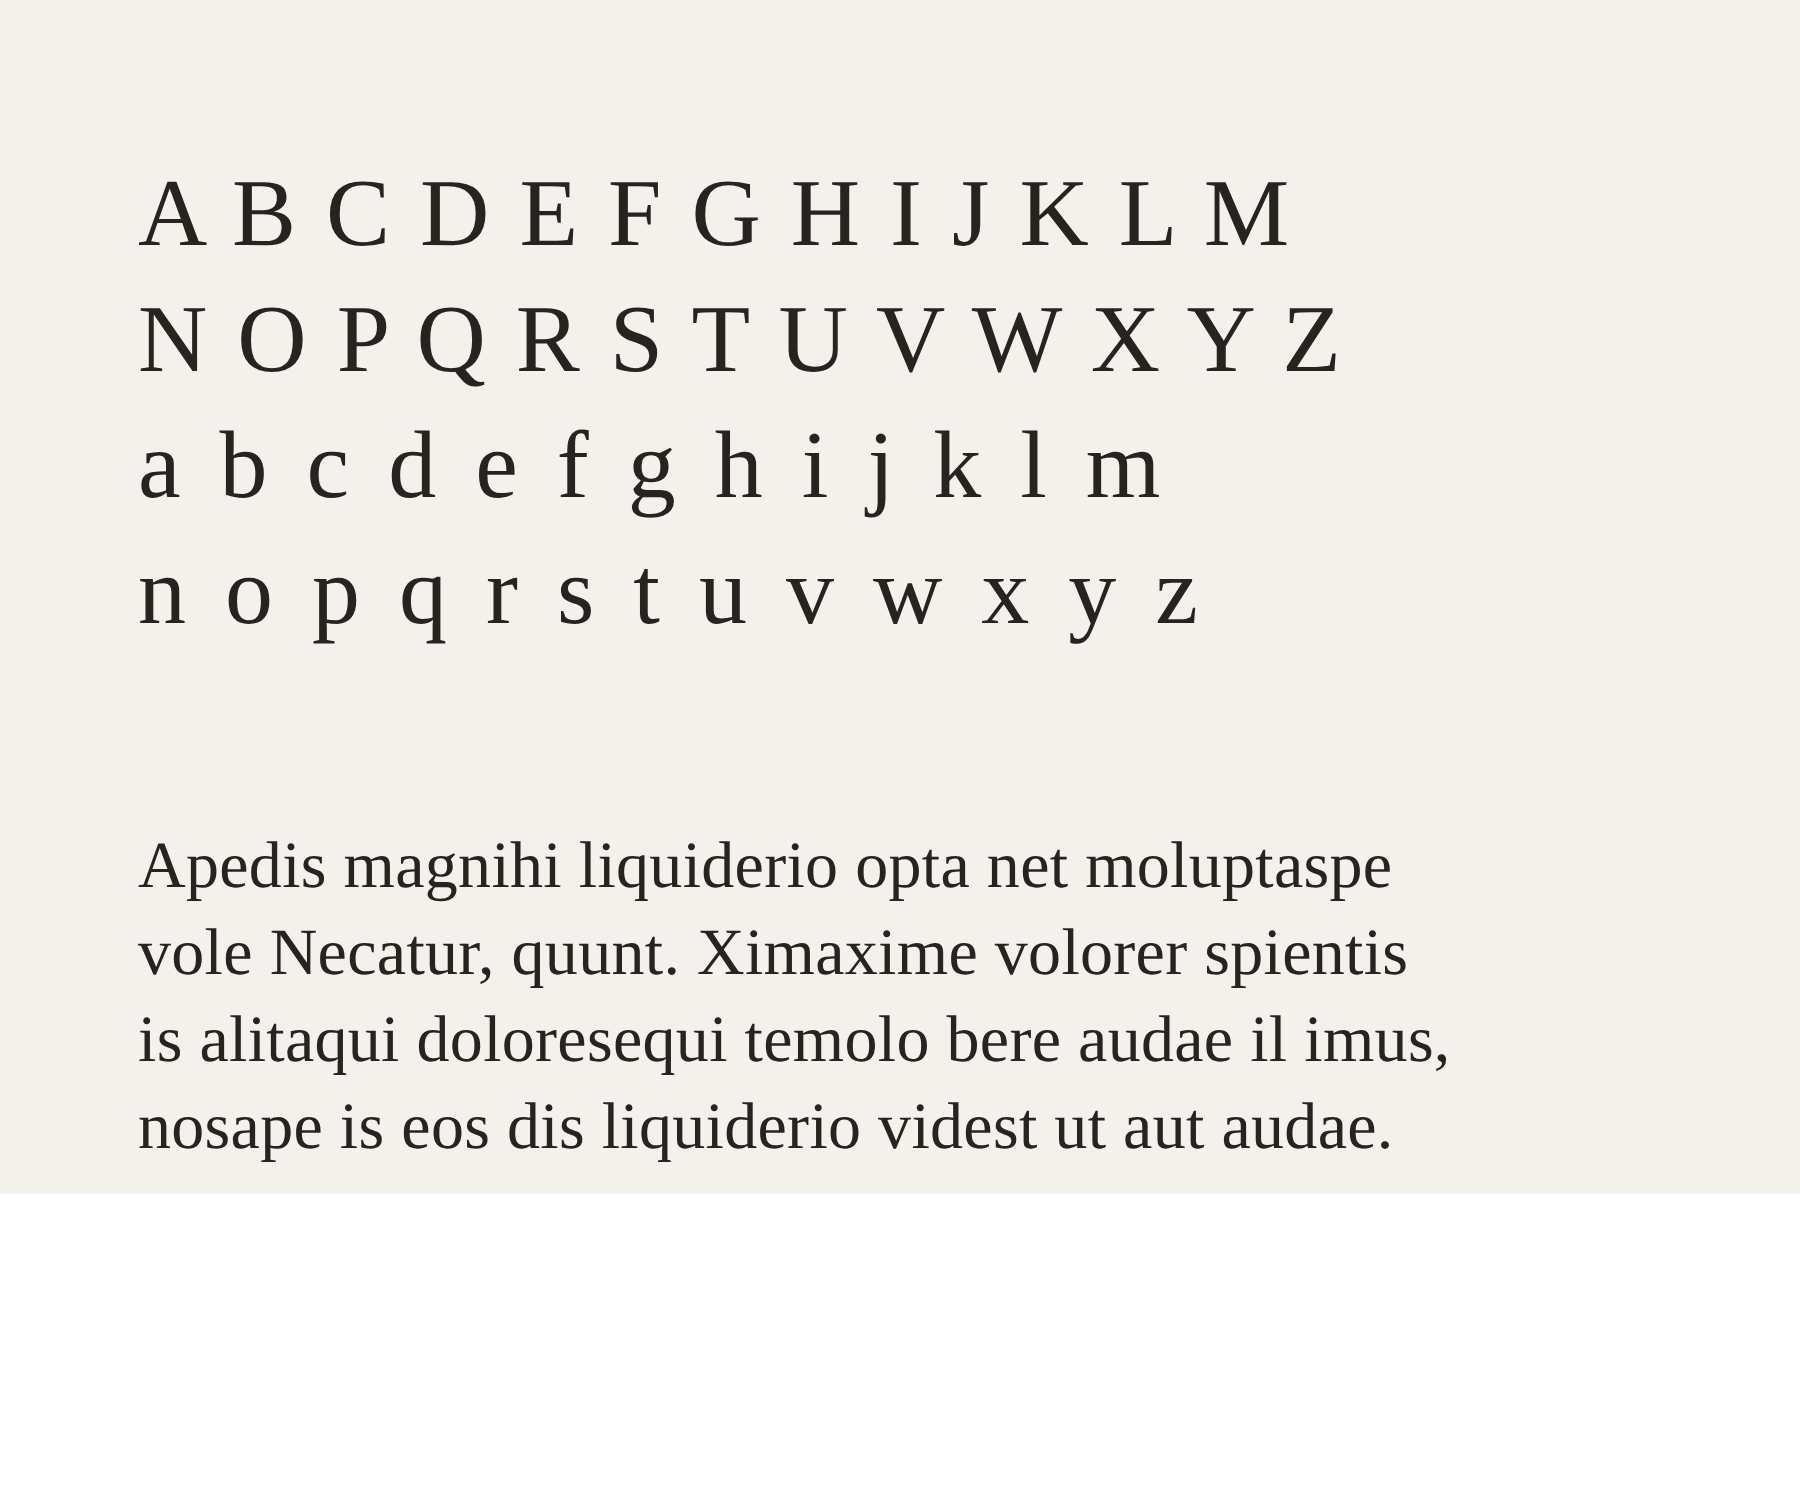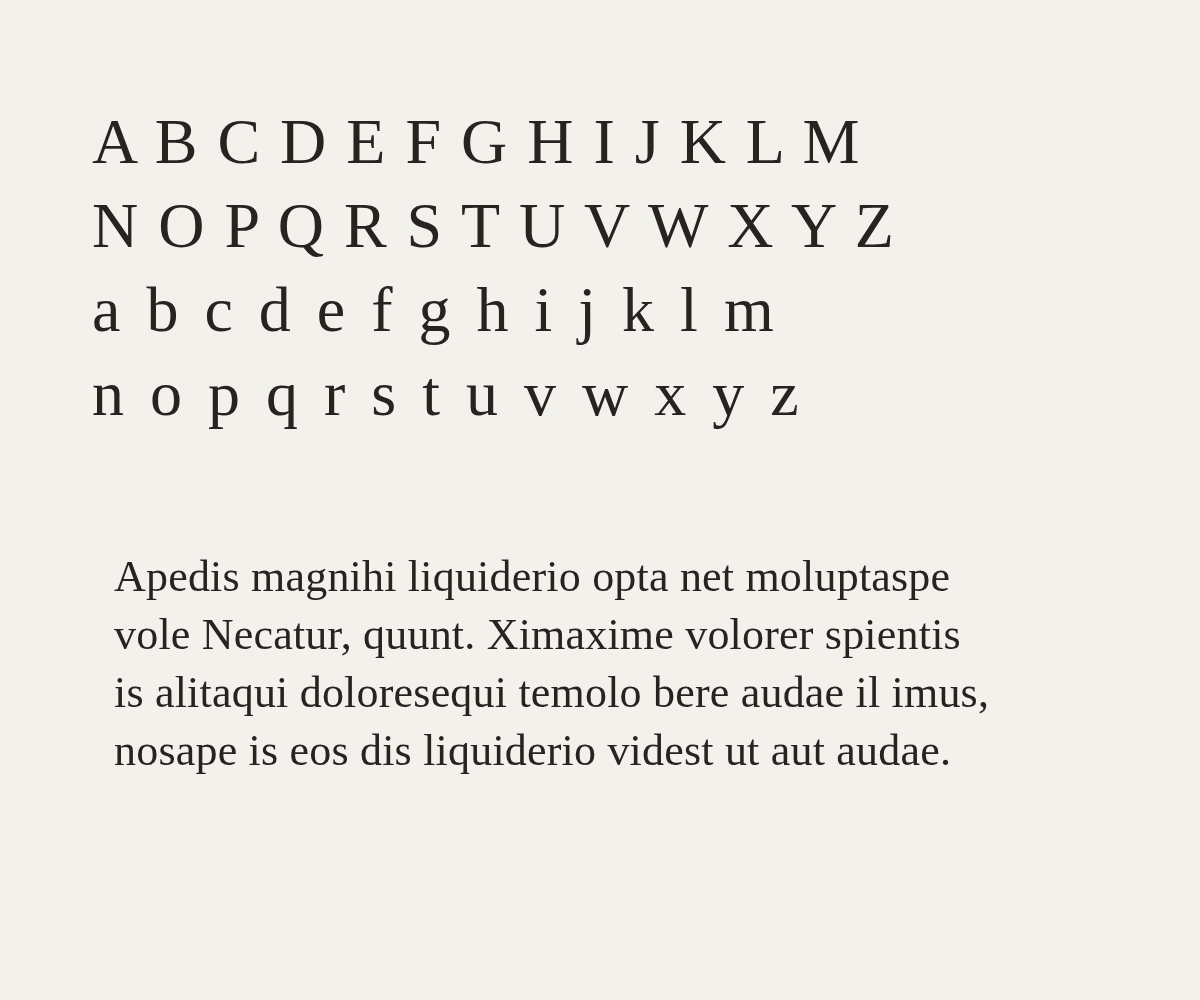--- a/index.html
+++ b/index.html
@@ -2,21 +2,21 @@
 <html><head>
 <meta charset="utf-8">
 <style>
   html, body {
     margin: 0;
     padding: 0;
   }
   .page {
     position: relative;
     width: 1200px;
-    height: 1000px;
+    height: 796px;
     background: #f2f1ec;
     color: #272420;
     font-family: "Liberation Serif", "DejaVu Serif", serif;
     overflow: hidden;
     box-sizing: border-box;
     padding: 100px 60px 0 92px;
   }
   .glyph-specimen {
     font-size: 64px;
     line-height: 84px;
@@ -32,21 +32,20 @@
     letter-spacing: 1px;
   }
   .sample-paragraph {
     margin-top: 112px;
     font-size: 44px;
     line-height: 58px;
     letter-spacing: 0.2px;
   }
   .sample-line {
     white-space: nowrap;
-    margin-left: 22px;
   }
 </style>
 </head>
 <body>
 
 <div class="page">
 
   <div class="glyph-specimen">
     <div class="glyph-row row-uppercase">A B C D E F G H I J K L M</div>
     <div class="glyph-row row-uppercase">N O P Q R S T U V W X Y Z</div>

